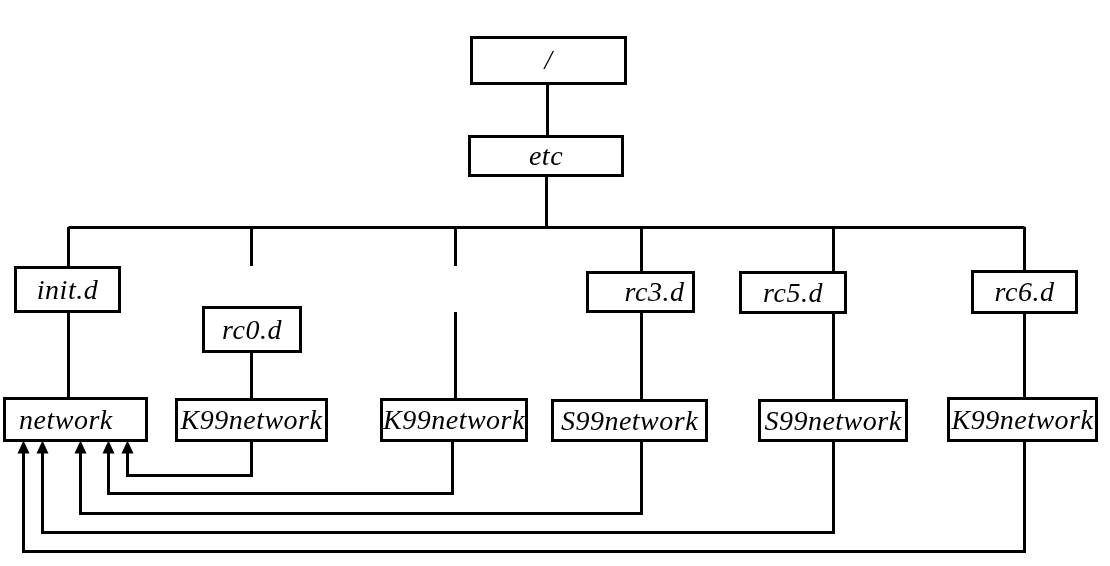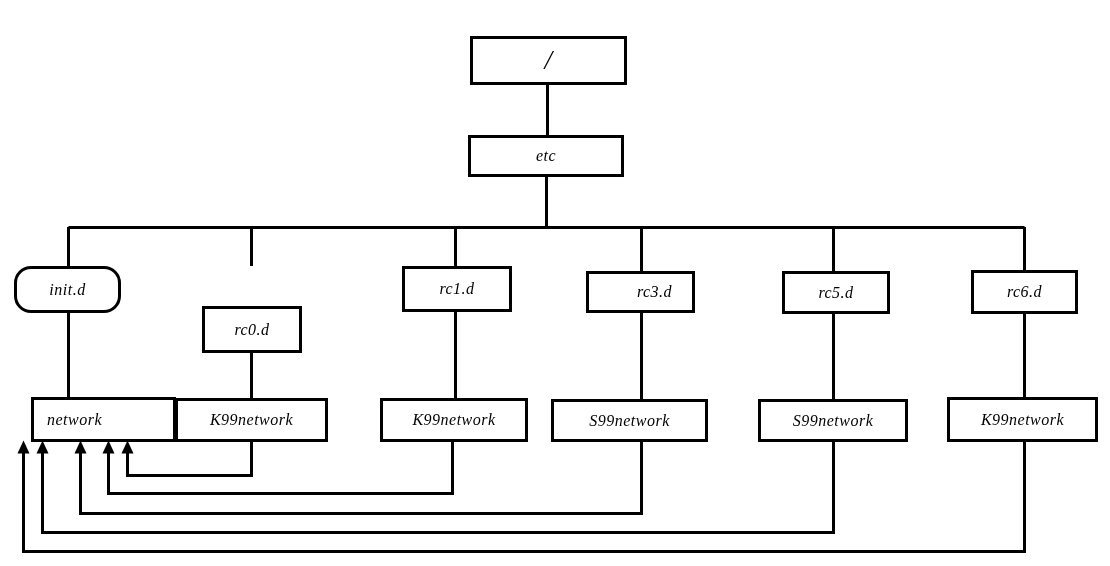--- a/index.html
+++ b/index.html
@@ -22,32 +22,31 @@
   }
   .node {
     position: absolute;
     box-sizing: border-box;
     background: #ffffff;
     border: 3px solid #000000;
     display: flex;
     align-items: center;
     justify-content: center;
     font-style: italic;
-    font-size: 16px;
+    font-size: 28px;
     color: #000000;
     letter-spacing: 0.5px;
     white-space: nowrap;
   }
   .node.root-node {
     font-size: 27px;
   }
   .node.left-align {
     justify-content: flex-start;
     padding-left: 13px;
-    margin-left: 28px;
   }
 </style>
 </head>
 <body>
 
 <div id="canvas">
 
   <svg id="wires" width="1110" height="566" viewBox="0 0 1110 566">
     <g stroke="#000000" stroke-width="3" fill="none">
 
@@ -83,25 +82,24 @@
       <polygon points="80.5,440.5 74.5,453.5 86.5,453.5"></polygon>
       <polygon points="42.5,440.5 36.5,453.5 48.5,453.5"></polygon>
       <polygon points="23.5,440.5 17.5,453.5 29.5,453.5"></polygon>
     </g>
   </svg>
 
   <div class="node root-node" style="left:470px; top:36px; width:157px; height:49px;">/</div>
 
   <div class="node" style="left:468px; top:135px; width:156px; height:42px;">etc</div>
 
-  <div class="node" style="left:14px; top:266px; width:107px; height:47px;border-radius:17px;">init.d</div>
+  <div class="node" style="left:14px; top:266px; width:107px; height:47px;">init.d</div>
   <div class="node" style="left:202px; top:266px; width:100px; height:47px;margin-top:40px;">rc0.d</div>
-  <div class="node" style="left:402px; top:266px; width:110px; height:46px;">rc1.d</div>
   <div class="node" style="left:586px; top:271px; width:109px; height:42px;padding-left:28px;">rc3.d</div>
-  <div class="node" style="left:782px; top:271px; width:108px; height:43px;">rc5.d</div>
+  <div class="node" style="left:739px; top:271px; width:108px; height:43px;">rc5.d</div>
   <div class="node" style="left:971px; top:270px; width:107px; height:44px;text-align:center;">rc6.d</div>
 
   <div class="node left-align" style="left:3px; top:397px; width:145px; height:45px;">network</div>
   <div class="node" style="left:175px; top:398px; width:153px; height:44px;">K99network</div>
   <div class="node" style="left:380px; top:398px; width:148px; height:44px;">K99network</div>
   <div class="node" style="left:551px; top:399px; width:157px; height:43px;">S99network</div>
   <div class="node" style="left:758px; top:399px; width:150px; height:43px;">S99network</div>
   <div class="node" style="left:947px; top:397px; width:151px; height:45px;">K99network</div>
 
 </div>

